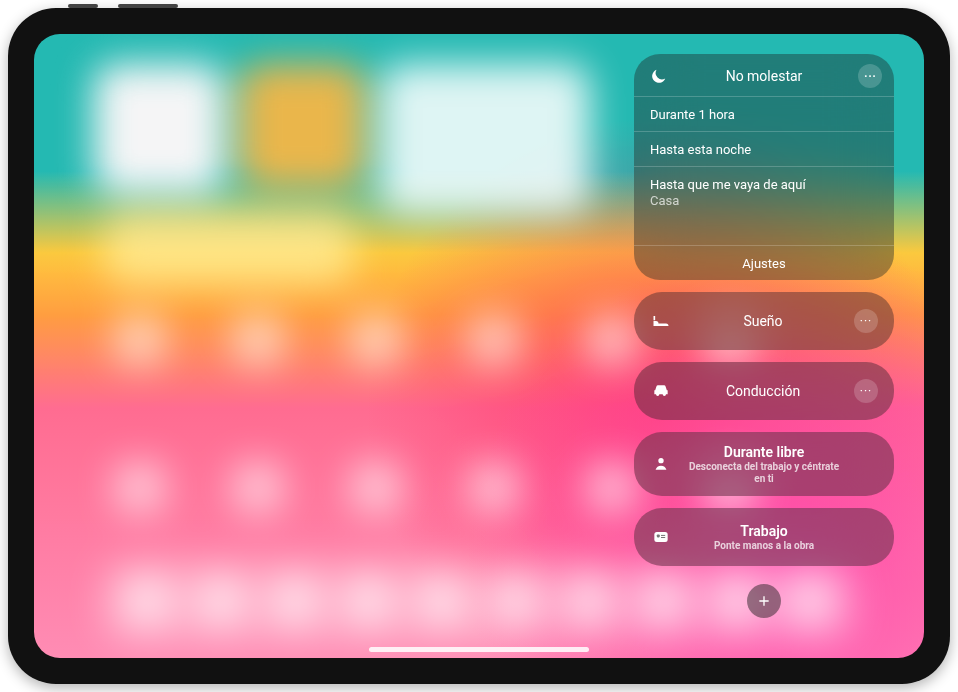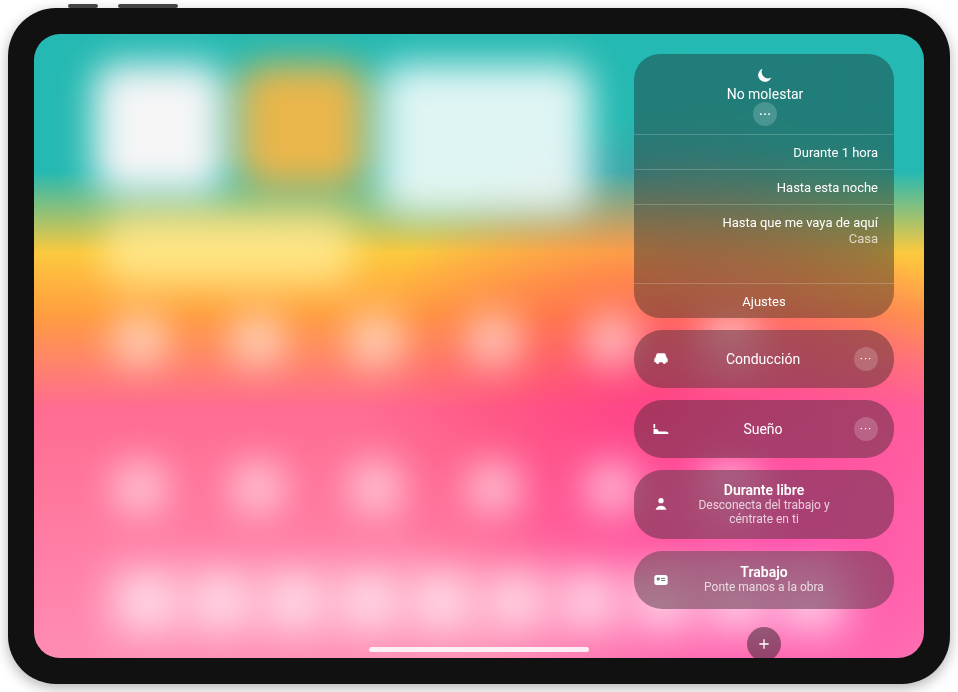--- a/index.html
+++ b/index.html
@@ -26,32 +26,32 @@
   .home-apps .app{width:52px;height:52px;border-radius:14px;background:rgba(255,255,255,.55);}
   .home-indicator{position:absolute;bottom:6px;left:50%;transform:translateX(-50%);width:220px;height:5px;border-radius:3px;background:rgba(255,255,255,.85);}
 
   
   .focus-panel{position:absolute;top:20px;right:30px;width:260px;display:flex;flex-direction:column;gap:12px;}
   .card{border-radius:26px;background:rgba(30,30,30,.38);backdrop-filter:blur(30px);-webkit-backdrop-filter:blur(30px);color:#fff;overflow:hidden;}
   .pill{display:flex;align-items:center;gap:12px;padding:10px 14px;min-height:34px;}
   .pill .icon{width:22px;height:22px;display:flex;align-items:center;justify-content:center;flex:0 0 22px;}
   .pill .icon svg{width:20px;height:20px;fill:#fff;}
   .pill .txt{flex:1;text-align:center;font-size:14px;line-height:1.15;}
-  .pill .txt .sub{display:block;font-size:12px;opacity:.75;margin-top:1px;}
+  .pill .txt .sub{display:block;font-size:10px;opacity:.75;margin-top:1px;font-weight:bold;}
   .pill .more{width:24px;height:24px;border-radius:12px;background:rgba(255,255,255,.18);display:flex;align-items:center;justify-content:center;font-size:12px;letter-spacing:1px;flex:0 0 24px;}
   .pill .more::after{content:"···";color:#fff;line-height:1;}
   .card.simple{border-radius:28px;}
   .card.simple .pill{padding:12px 16px;}
-  .card.expanded .header{display:flex;align-items:center;padding:10px 12px 8px 14px;flex-direction:column;}
+  .card.expanded .header{display:flex;align-items:center;padding:10px 12px 8px 14px;}
   .card.expanded .header .icon{width:22px;height:22px;display:flex;align-items:center;justify-content:center;}
   .card.expanded .header .icon svg{width:18px;height:18px;fill:#fff;}
   .card.expanded .header .title{flex:1;text-align:center;font-size:14px;}
   .card.expanded .header .more{width:24px;height:24px;border-radius:12px;background:rgba(255,255,255,.18);display:flex;align-items:center;justify-content:center;}
   .card.expanded .header .more::after{content:"···";color:#fff;}
-  .opt{padding:10px 16px 9px;font-size:13px;border-top:1px solid rgba(255,255,255,.2);text-align:right;}
+  .opt{padding:10px 16px 9px;font-size:13px;border-top:1px solid rgba(255,255,255,.2);text-align:left;}
   .opt.center{text-align:center;margin-top:28px;}
   .opt .sub{display:block;font-size:13px;opacity:.7;margin-top:1px;}
   .add-row{display:flex;flex-direction:column;align-items:center;gap:4px;margin-top:6px;}
   .add-btn{width:34px;height:34px;border-radius:17px;background:rgba(20,20,20,.45);display:flex;align-items:center;justify-content:center;}
   .add-btn svg{width:16px;height:16px;fill:#fff;}
   .spacer{width:22px;flex:0 0 22px;}
 </style>
 </head>
 <body>
 
@@ -111,36 +111,36 @@
           <span>Hasta que me vaya de aquí</span>
           <span class="sub">Casa</span>
         </div>
         <div class="opt center">Ajustes</div>
       </div>
 
       <div class="card simple">
         <div class="pill">
           <span class="icon">
             <svg viewBox="0 0 24 24">
-                <path d="M5 11l1.5-4.5A2 2 0 0 1 8.4 5h7.2a2 2 0 0 1 1.9 1.5L19 11h1v5h-2a2 2 0 1 1-4 0H10a2 2 0 1 1-4 0H4v-5h1z"></path>
+                <path d="M3 18v-6h3a3 3 0 0 1 3 3h9a3 3 0 0 1 3 3H3zM3 6h2v5H3z"></path>
               </svg>
           </span>
-          <span class="txt">Conducción</span>
+          <span class="txt">Sueño</span>
           <span class="more"></span>
         </div>
       </div>
 
       <div class="card simple">
         <div class="pill">
           <span class="icon">
             <svg viewBox="0 0 24 24">
-                <path d="M3 18v-6h3a3 3 0 0 1 3 3h9a3 3 0 0 1 3 3H3zM3 6h2v5H3z"></path>
+                <path d="M5 11l1.5-4.5A2 2 0 0 1 8.4 5h7.2a2 2 0 0 1 1.9 1.5L19 11h1v5h-2a2 2 0 1 1-4 0H10a2 2 0 1 1-4 0H4v-5h1z"></path>
               </svg>
           </span>
-          <span class="txt">Sueño</span>
+          <span class="txt">Conducción</span>
           <span class="more"></span>
         </div>
       </div>
 
 
       <div class="card simple">
         <div class="pill">
           <span class="icon">
             <svg viewBox="0 0 24 24">
                 <circle cx="12" cy="8" r="3.2"></circle>

